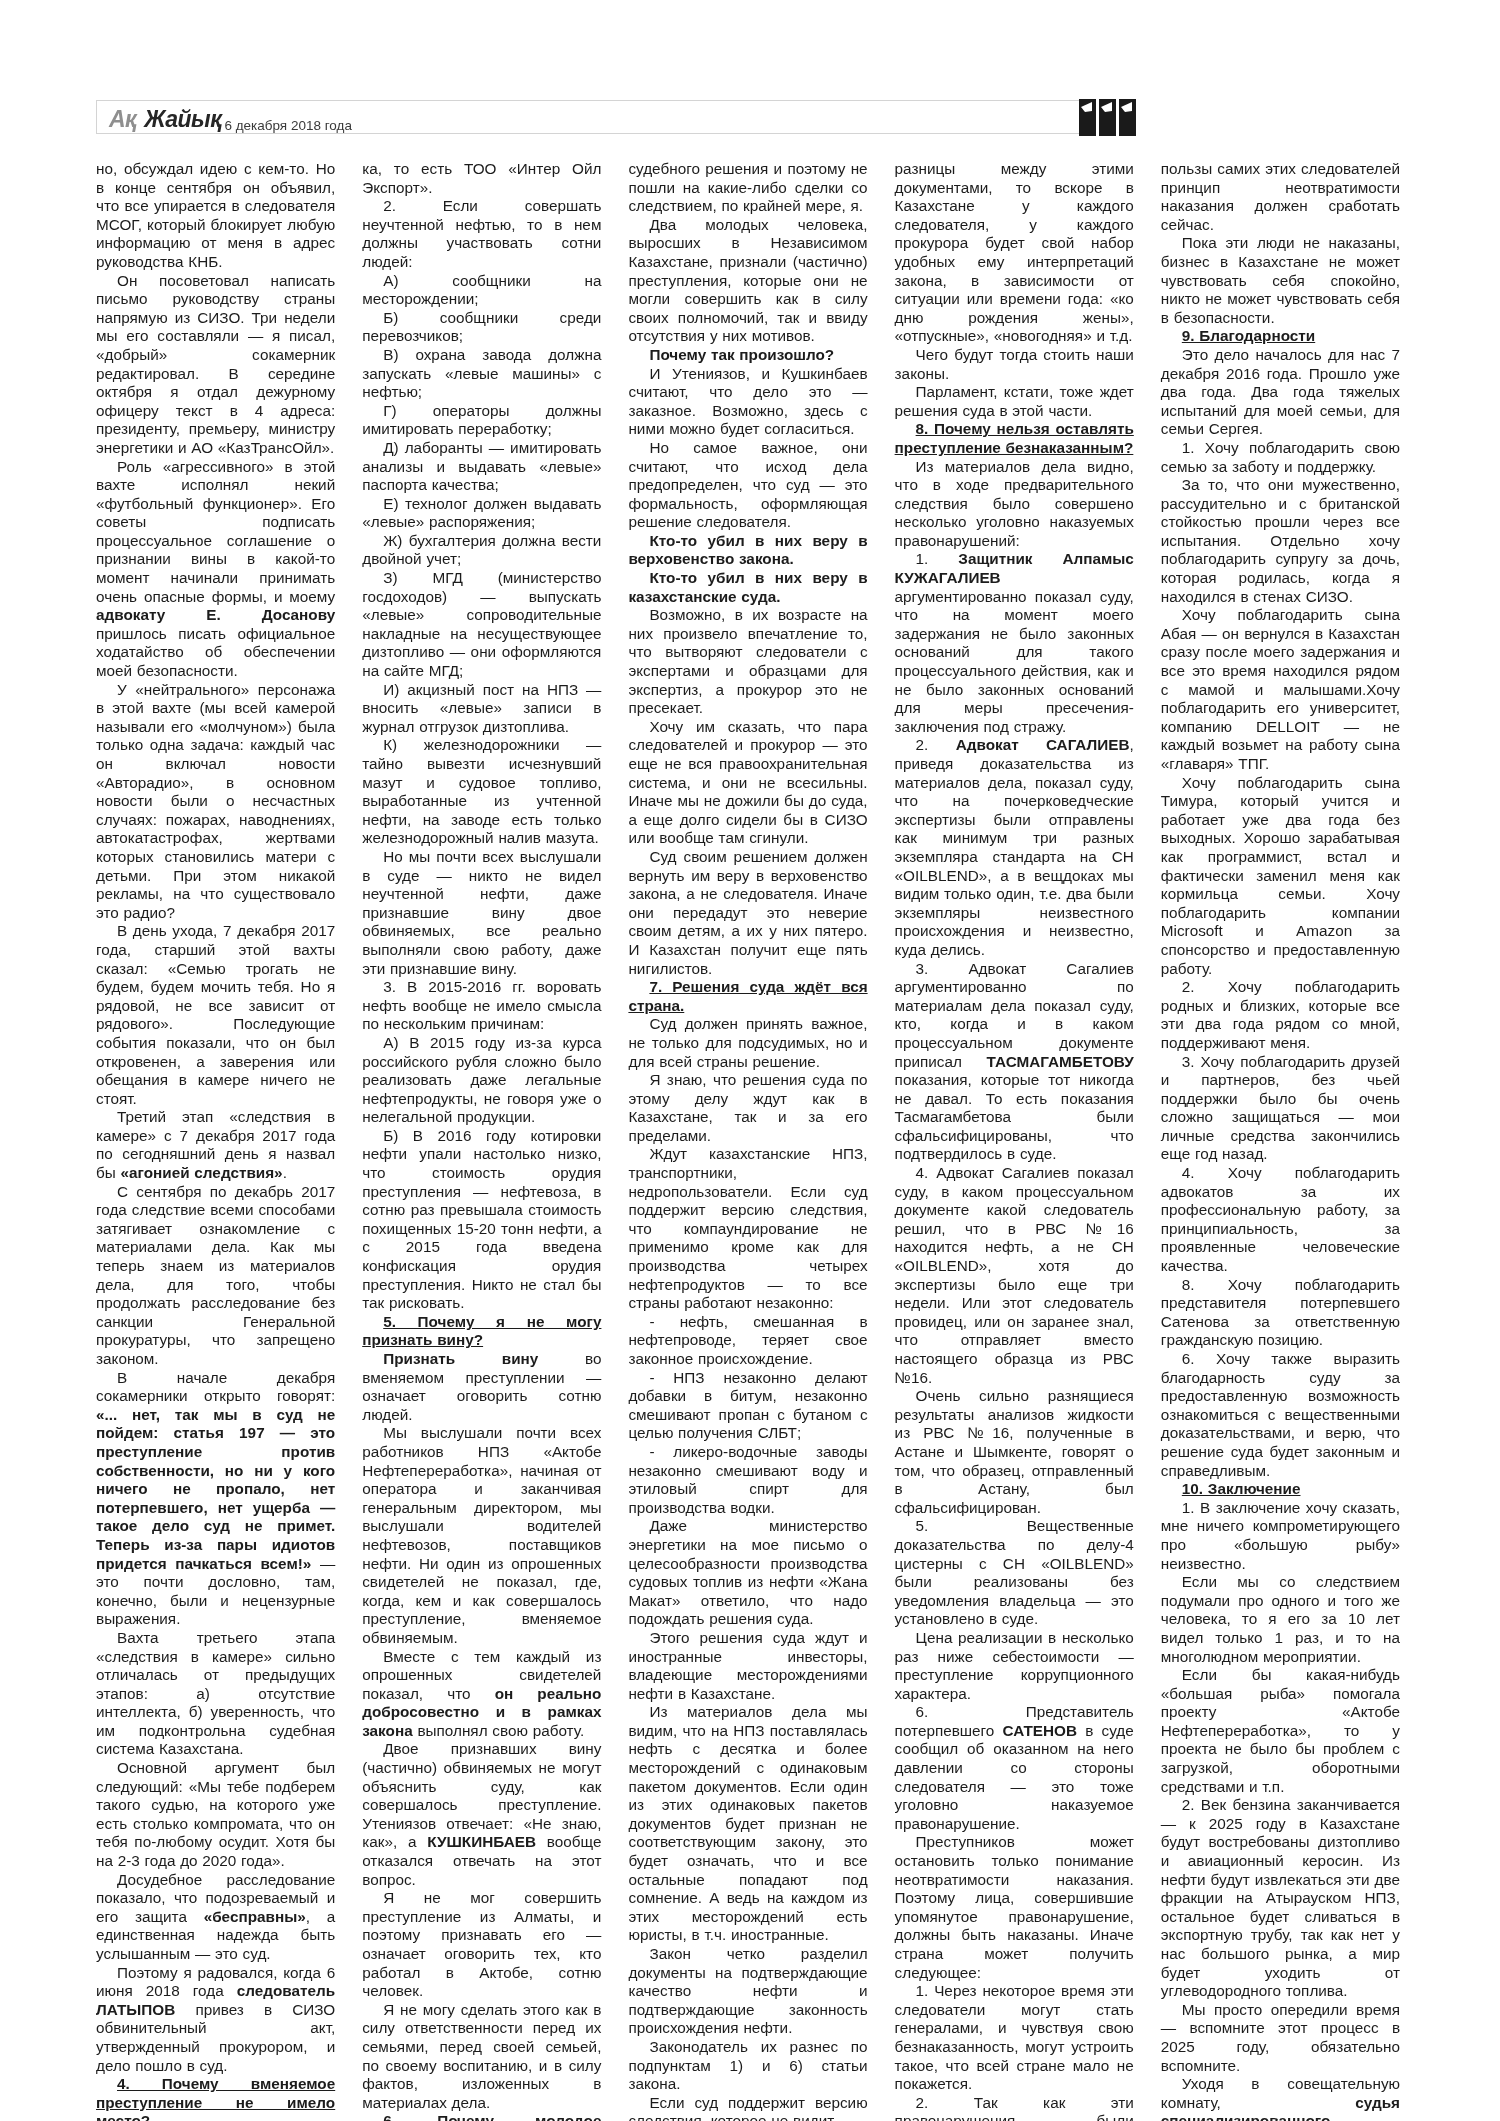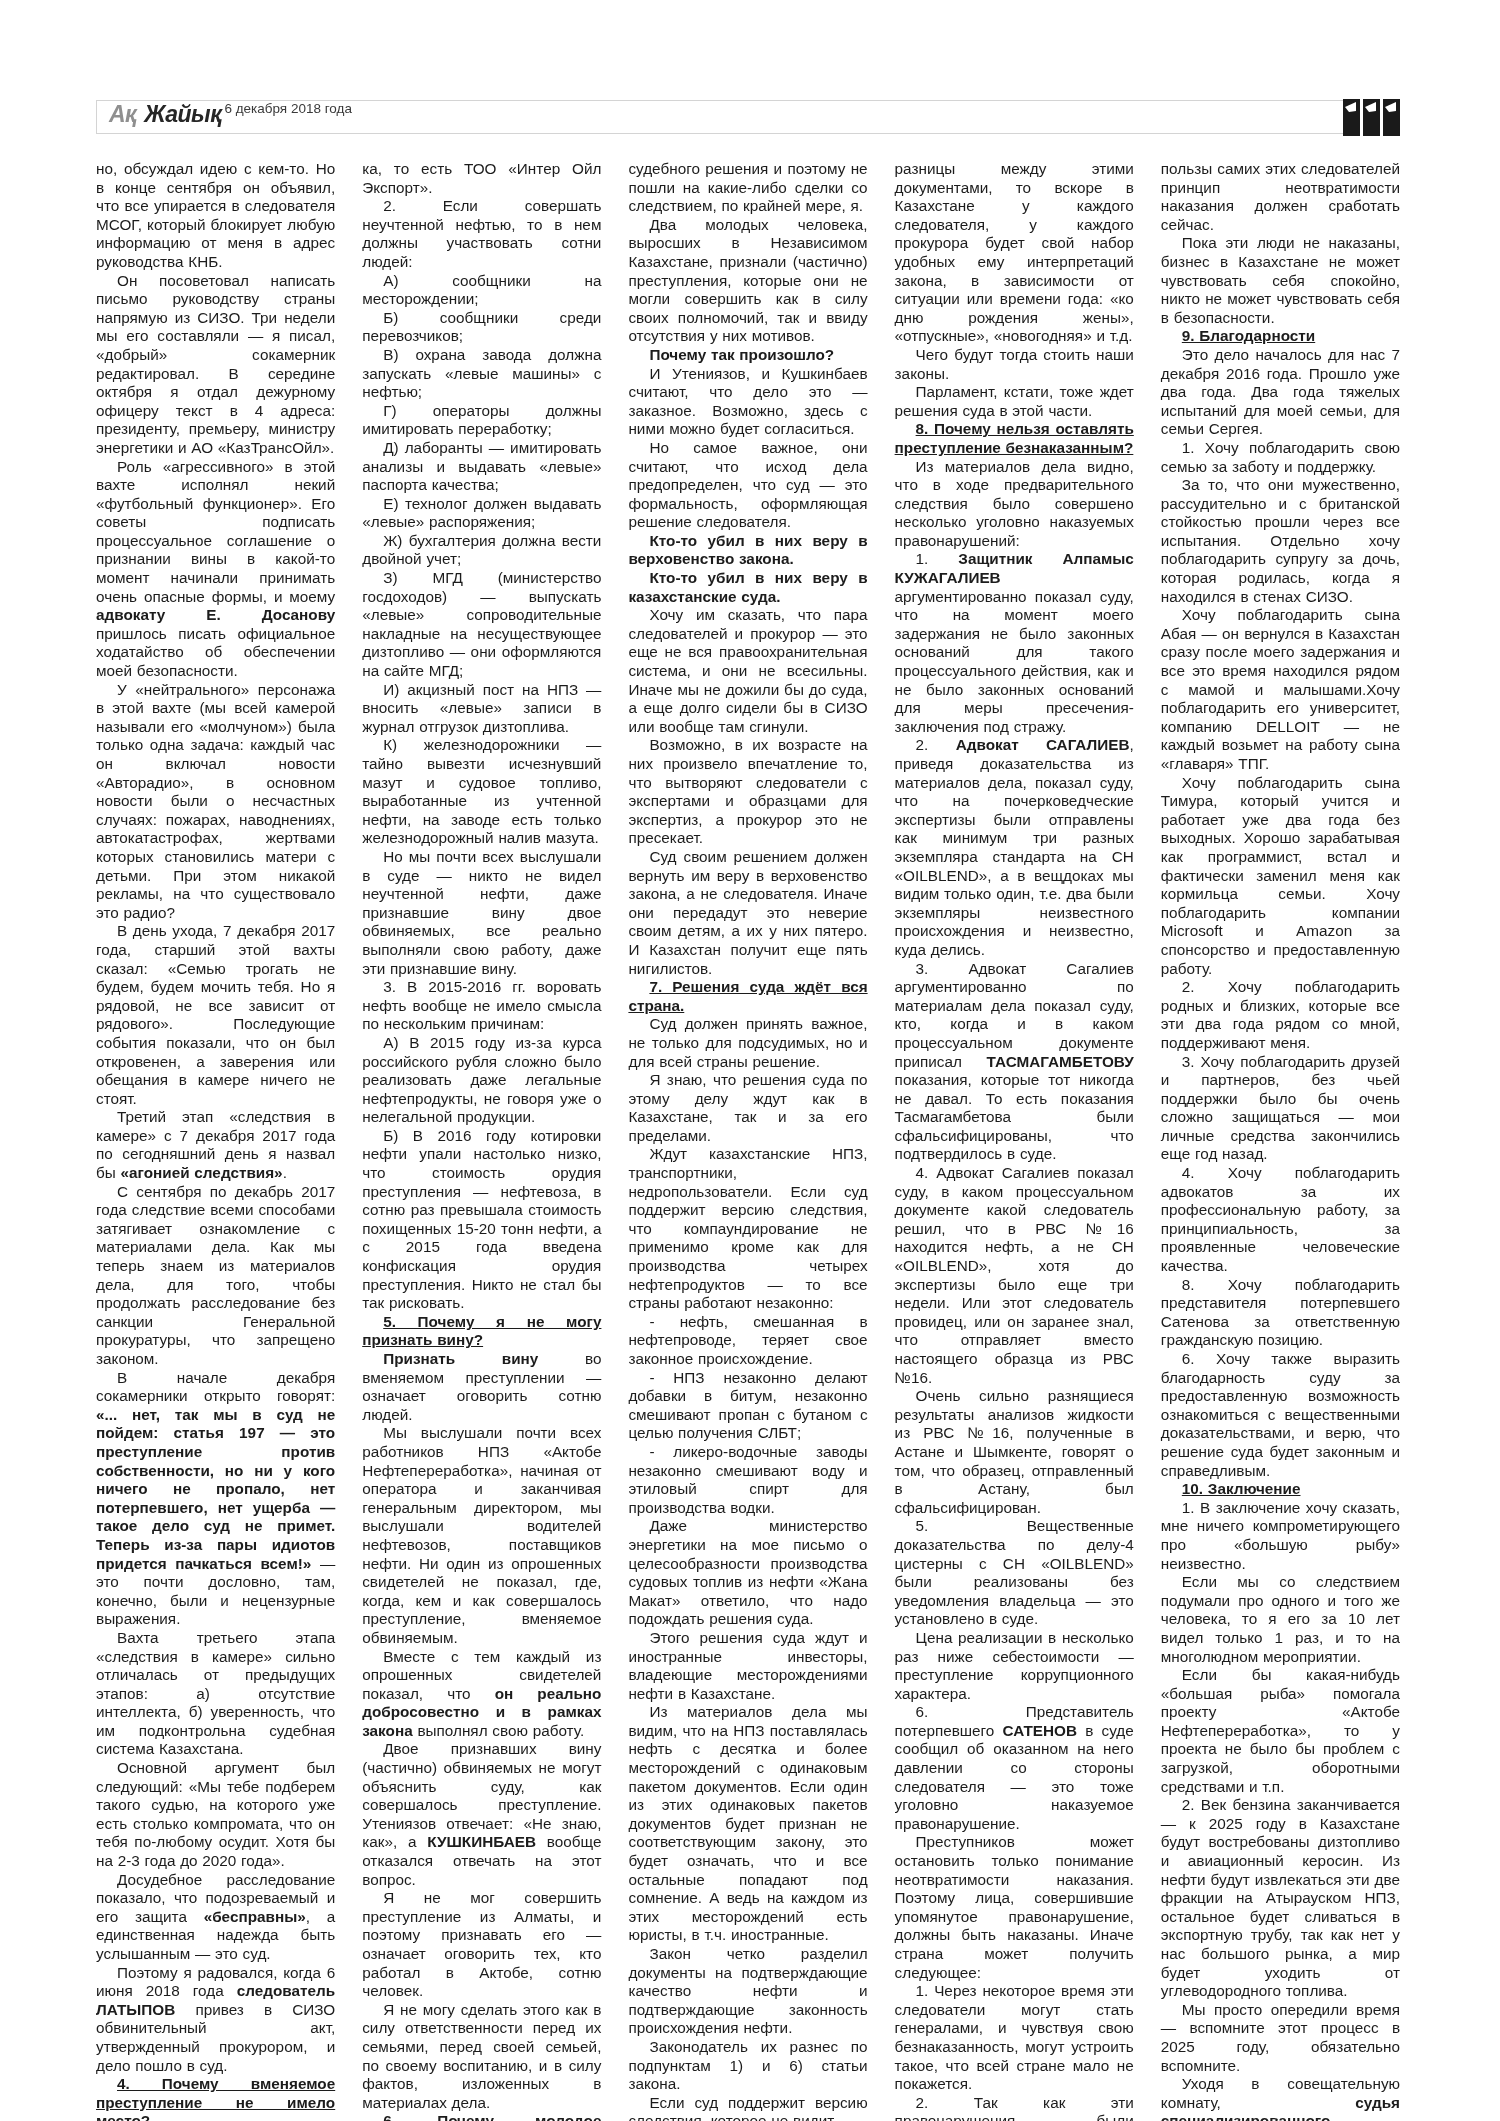--- a/index.html
+++ b/index.html
@@ -2,23 +2,23 @@
 <html><head>
 <meta charset="utf-8">
 <style>
   html,body{margin:0;padding:0;background:#ffffff;}
   body{
     width:1500px;height:2121px;position:relative;overflow:hidden;
     font-family:"Liberation Sans","DejaVu Sans",sans-serif;
   }
   
   .masthead{
-    position:absolute;left:96px;top:100px;width:1304px;height:34px;
+    position:absolute;left:96px;top:100px;width:1040px;height:34px;
     box-sizing:border-box;border:1px solid #d4d4d4;background:#ffffff;
-    display:flex;align-items:flex-start;padding-left:12px;
+    display:flex;align-items:flex-end;padding-left:12px;
   }
   .logo{font-weight:bold;font-style:italic;font-size:23px;letter-spacing:-0.5px;white-space:nowrap;}
   .logo .lt1{color:#8f8f8f;}
   .logo .lt2{color:#262626;margin-left:2px;}
   .issue-date{font-size:13.5px;color:#3a3a3a;margin-left:3px;white-space:nowrap;}
   .pageno{
     position:absolute;right:-1px;top:-2px;height:37px;display:flex;gap:3px;background:#ffffff;
   }
   .pageno .tile{display:block;width:17px;height:37px;}
   
@@ -102,22 +102,22 @@
       <p class="h">6. Почему молодое поколение не верит в суд?</p>
     </div>
     <div class="col">
       <p class="ni">судебного решения и поэтому не пошли на какие-либо сделки со следствием, по крайней мере, я.</p>
       <p class="">Два молодых человека, выросших в Независимом Казахстане, признали (частично) преступления, которые они не могли совершить как в силу своих полномочий, так и ввиду отсутствия у них мотивов.</p>
       <p class=""><b>Почему так произошло?</b></p>
       <p class="">И Утениязов, и Кушкинбаев считают, что дело это — заказное. Возможно, здесь с ними можно будет согласиться.</p>
       <p class="">Но самое важное, они считают, что исход дела предопределен, что суд — это формальность, оформляющая решение следователя.</p>
       <p class=""><b>Кто-то убил в них веру в верховенство закона.</b></p>
       <p class=""><b>Кто-то убил в них веру в казахстанские суда.</b></p>
+      <p class="">Возможно, в их возрасте на них произвело впечатление то, что вытворяют следователи с экспертами и образцами для экспертиз, а прокурор это не пресекает.</p>
       <p class="">Хочу им сказать, что пара следователей и прокурор — это еще не вся правоохранительная система, и они не всесильны. Иначе мы не дожили бы до суда, а еще долго сидели бы в СИЗО или вообще там сгинули.</p>
-      <p class="">Возможно, в их возрасте на них произвело впечатление то, что вытворяют следователи с экспертами и образцами для экспертиз, а прокурор это не пресекает.</p>
       <p class="">Суд своим решением должен вернуть им веру в верховенство закона, а не следователя. Иначе они передадут это неверие своим детям, а их у них пятеро. И Казахстан получит еще пять нигилистов.</p>
       <p class="h">7. Решения суда ждёт вся страна.</p>
       <p class="">Суд должен принять важное, не только для подсудимых, но и для всей страны решение.</p>
       <p class="">Я знаю, что решения суда по этому делу ждут как в Казахстане, так и за его пределами.</p>
       <p class="">Ждут казахстанские НПЗ, транспортники, недропользователи. Если суд поддержит версию следствия, что компаундирование не применимо кроме как для производства четырех нефтепродуктов — то все страны работают незаконно:</p>
       <p class="">- нефть, смешанная в нефтепроводе, теряет свое законное происхождение.</p>
       <p class="">- НПЗ незаконно делают добавки в битум, незаконно смешивают пропан с бутаном с целью получения СЛБТ;</p>
       <p class="">- ликеро-водочные заводы незаконно смешивают воду и этиловый спирт для производства водки.</p>
       <p class="">Даже министерство энергетики на мое письмо о целесообразности производства судовых топлив из нефти «Жана Макат» ответило, что надо подождать решения суда.</p>
       <p class="">Этого решения суда ждут и иностранные инвесторы, владеющие месторождениями нефти в Казахстане.</p>

